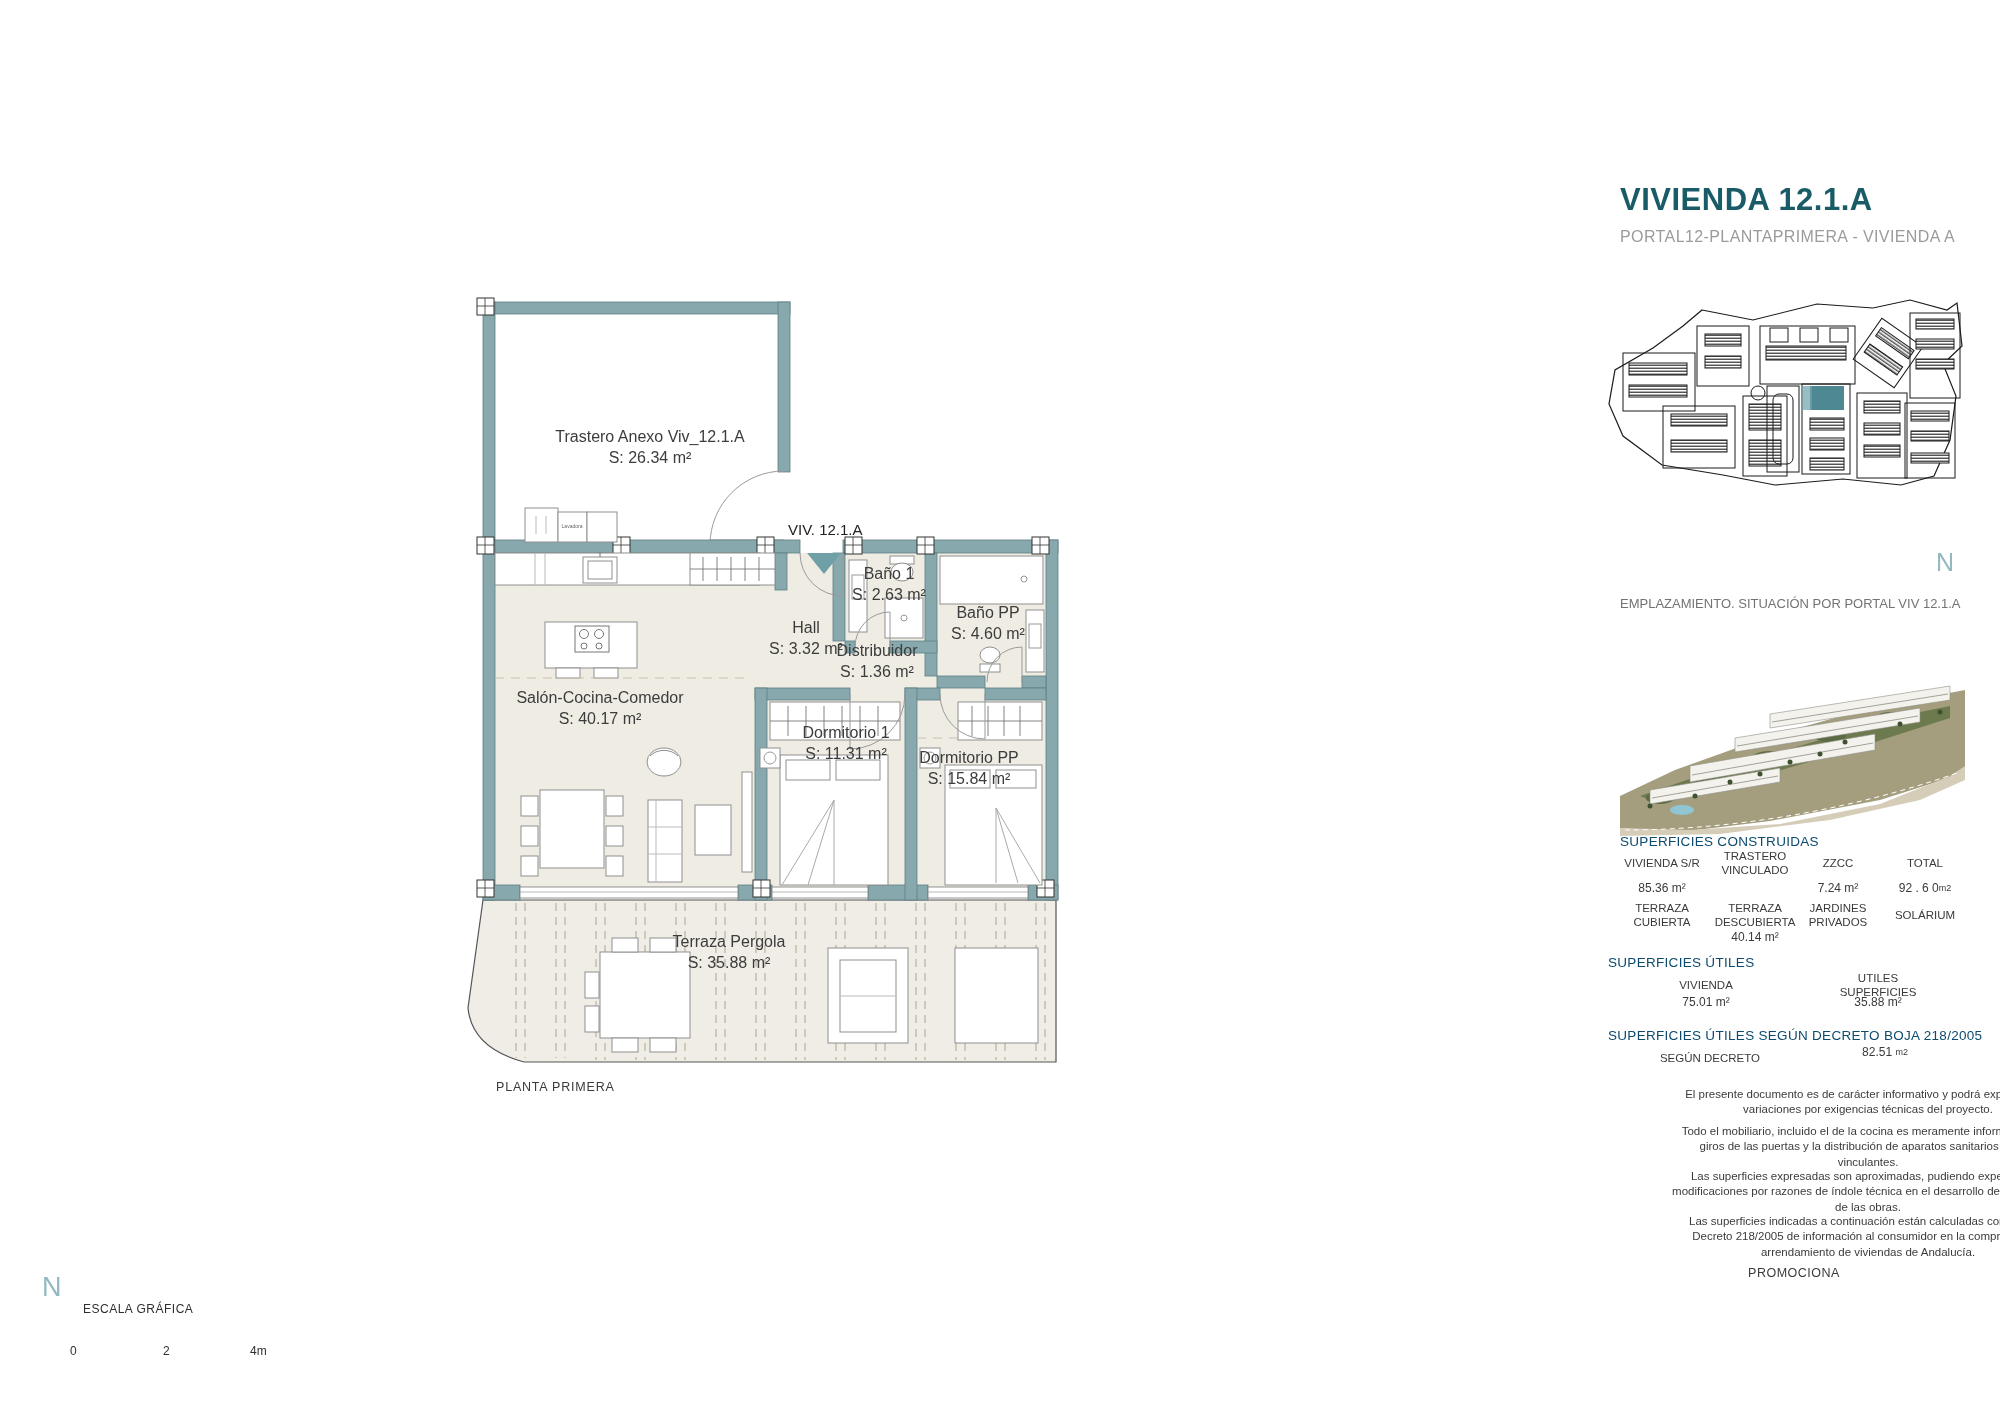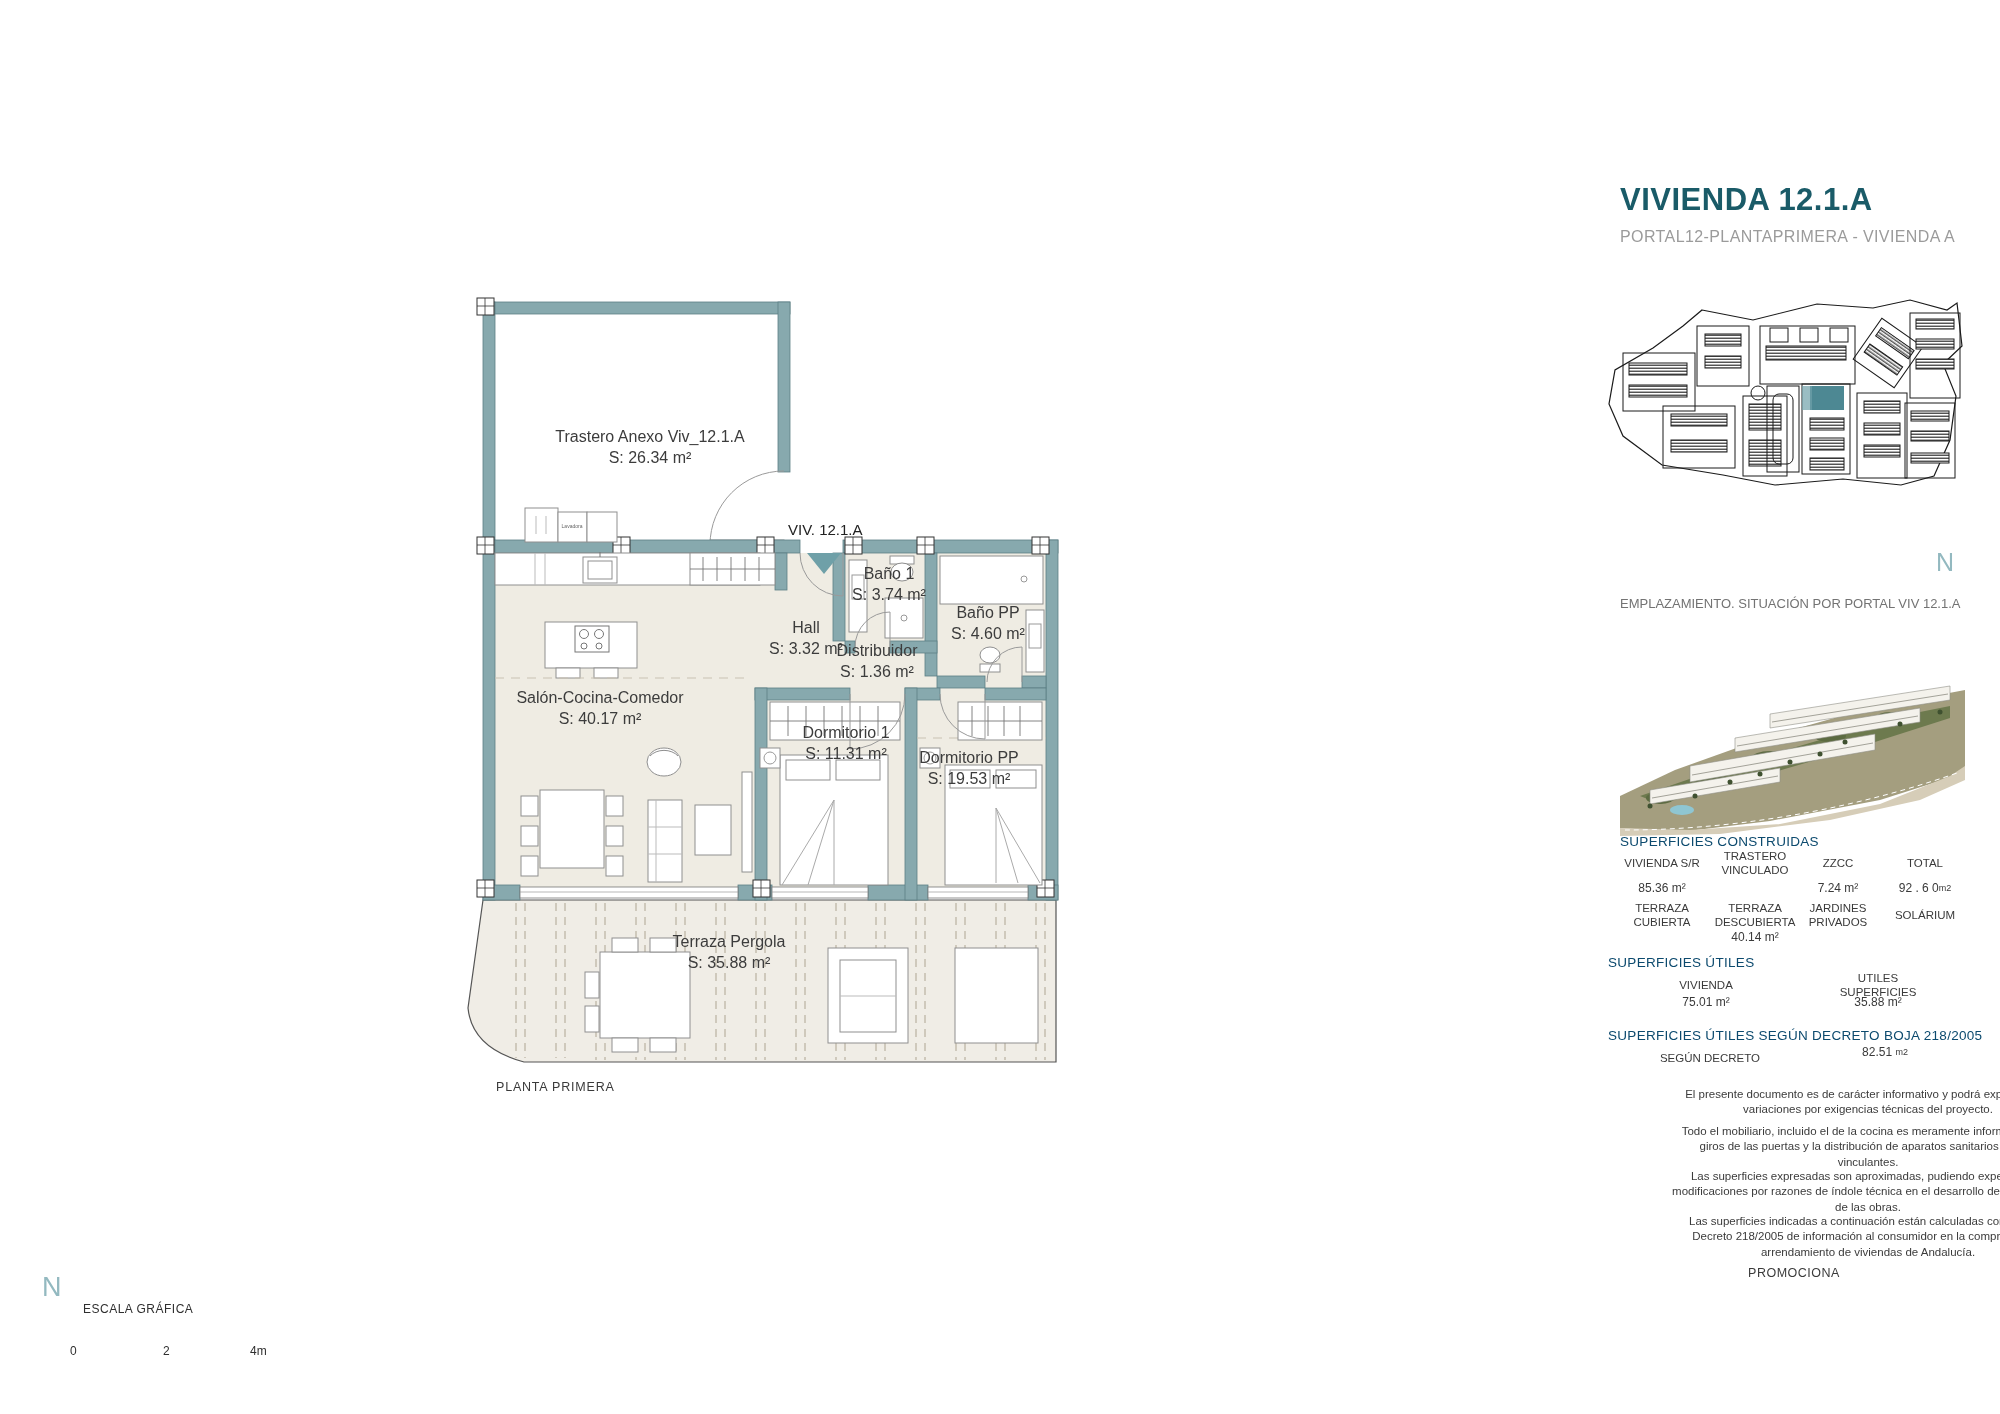--- a/index.html
+++ b/index.html
@@ -361,37 +361,37 @@
   <div class="room-label" style="left:600px;top:688px">
     <span class="rname">Salón-Cocina-Comedor</span>
     <span class="rarea">S: 40.17 m²</span>
   </div>
   <div class="room-label" style="left:806px;top:618px">
     <span class="rname">Hall</span>
     <span class="rarea">S: 3.32 m²</span>
   </div>
   <div class="room-label" style="left:889px;top:564px">
     <span class="rname">Baño 1</span>
-    <span class="rarea">S: 3.74 m²</span>
+    <span class="rarea">S: 2.63 m²</span>
   </div>
   <div class="room-label" style="left:877px;top:641px">
     <span class="rname">Distribuidor</span>
     <span class="rarea">S: 1.36 m²</span>
   </div>
   <div class="room-label" style="left:988px;top:603px">
     <span class="rname">Baño PP</span>
     <span class="rarea">S: 4.60 m²</span>
   </div>
   <div class="room-label" style="left:846px;top:723px">
     <span class="rname">Dormitorio 1</span>
     <span class="rarea">S: 11.31 m²</span>
   </div>
   <div class="room-label" style="left:969px;top:748px">
     <span class="rname">Dormitorio PP</span>
-    <span class="rarea">S: 19.53 m²</span>
+    <span class="rarea">S: 15.84 m²</span>
   </div>
   <div class="room-label" style="left:729px;top:932px">
     <span class="rname">Terraza Pergola</span>
     <span class="rarea">S: 35.88 m²</span>
   </div>
   <div class="washer-label" style="left:572px;top:523px">Lavadora</div>
 
   <div class="entry-label" style="left:788px;top:521px">VIV. 12.1.A</div>
   <div class="floor-caption" style="left:496px;top:1080px">PLANTA PRIMERA</div>
 

